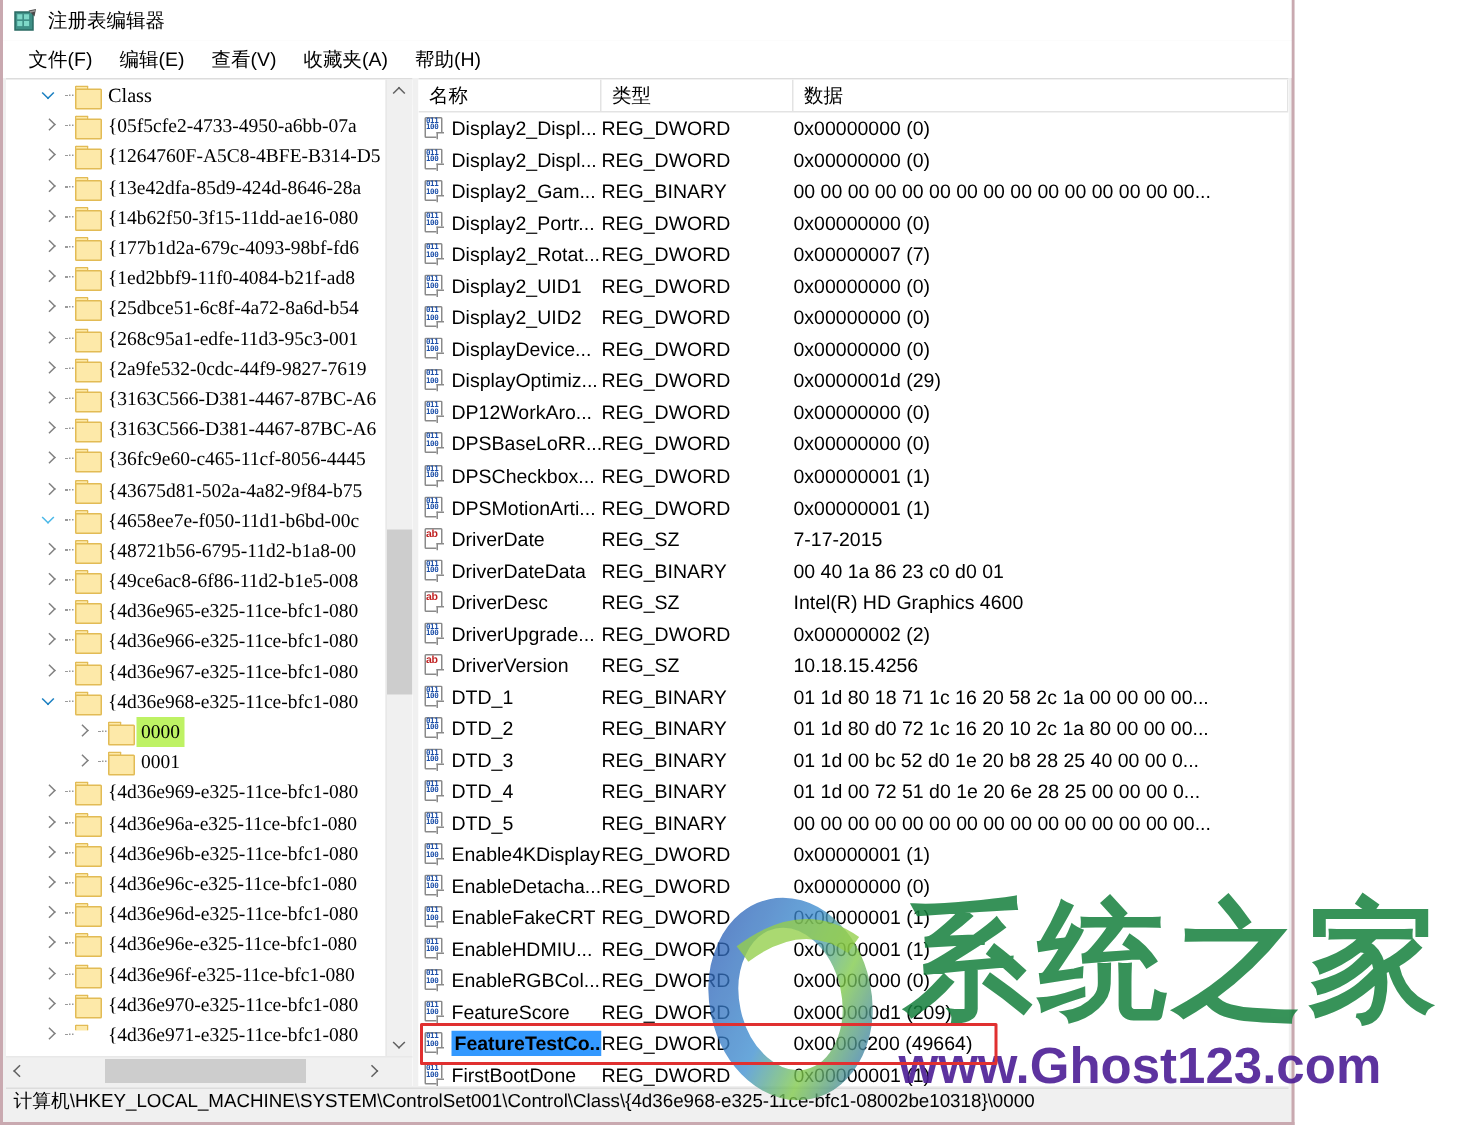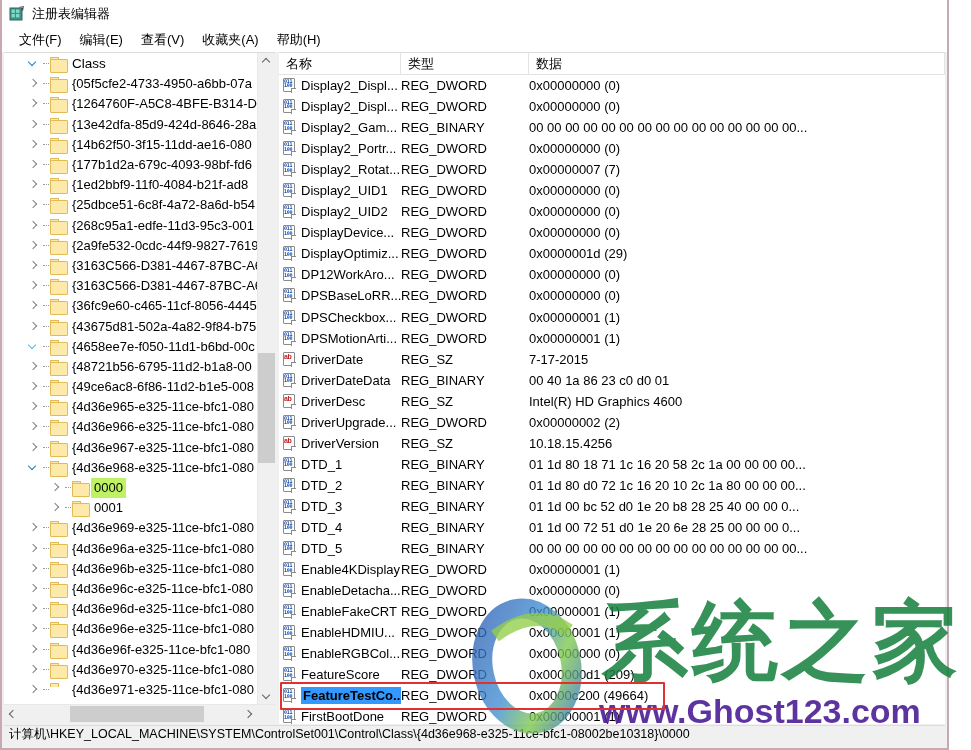--- a/index.html
+++ b/index.html
@@ -3,39 +3,39 @@
 <meta charset="utf-8">
 <style>
   html,body{margin:0;padding:0;}
   body{
     width:971px;height:750px;overflow:hidden;
     background:#ffffff;
     font-family:"Liberation Sans","DejaVu Sans",sans-serif;
     font-size:13px;color:#000;
     -webkit-font-smoothing:antialiased;
   }
-  #app{position:relative;width:949px;height:750px;box-sizing:border-box;
+  #app{position:relative;width:863px;height:750px;box-sizing:border-box;
        border-left:2px solid #c9a9b0;border-right:2px solid #c9a9b0;
        border-bottom:2px solid #c9a9b0;background:#f0f0f0;}
 
   
   .titlebar{height:27px;display:flex;align-items:center;padding-left:6px;background:#ffffff;}
   .title-icon{width:18px;height:17px;position:relative;flex:0 0 auto;margin-right:6px;}
   .title-text{font-size:13px;color:#000;}
 
   
   .menubar{height:25px;display:flex;align-items:center;background:#ffffff;padding-left:8px;}
   .menu-item{font-size:13px;color:#000;padding:2px 9px;cursor:default;white-space:nowrap;}
 
   
   .content{position:absolute;left:2px;top:52px;right:2px;bottom:24px;display:flex;background:#fff;}
 
   
   .tree-pane{position:relative;width:271px;flex:0 0 271px;background:#fff;
-             border-top:1px solid #dcdcdc;box-sizing:border-box;overflow:hidden;}
+             border-top:1px solid #dcdcdc;box-sizing:border-box;overflow:hidden;font-family:Liberation Serif, serif;}
   .tree-scroll{position:absolute;left:0;top:0;right:17px;bottom:19px;overflow:hidden;}
   .tree-list{padding-top:1px;}
   .tnode{height:20.2px;display:flex;align-items:center;white-space:nowrap;position:relative;cursor:default;}
   .exp{width:15px;height:20px;flex:0 0 auto;position:relative;}
   .exp.has::before{content:"";position:absolute;left:4px;top:6px;width:5px;height:5px;
       border-right:1.4px solid #808080;border-bottom:1.4px solid #808080;transform:rotate(-45deg);}
   .exp.open::before{border-right-color:#1a7fc1;border-bottom-color:#1a7fc1;transform:rotate(45deg);top:5px;left:3px;}
   .exp.openblue::before{border-right-color:#4ab8e8;border-bottom-color:#4ab8e8;}
   .dots{width:9px;height:20px;flex:0 0 auto;position:relative;}
   .dots::before{content:"";position:absolute;left:2px;top:9px;width:6px;height:0;border-top:1px dotted #9a9a9a;}

